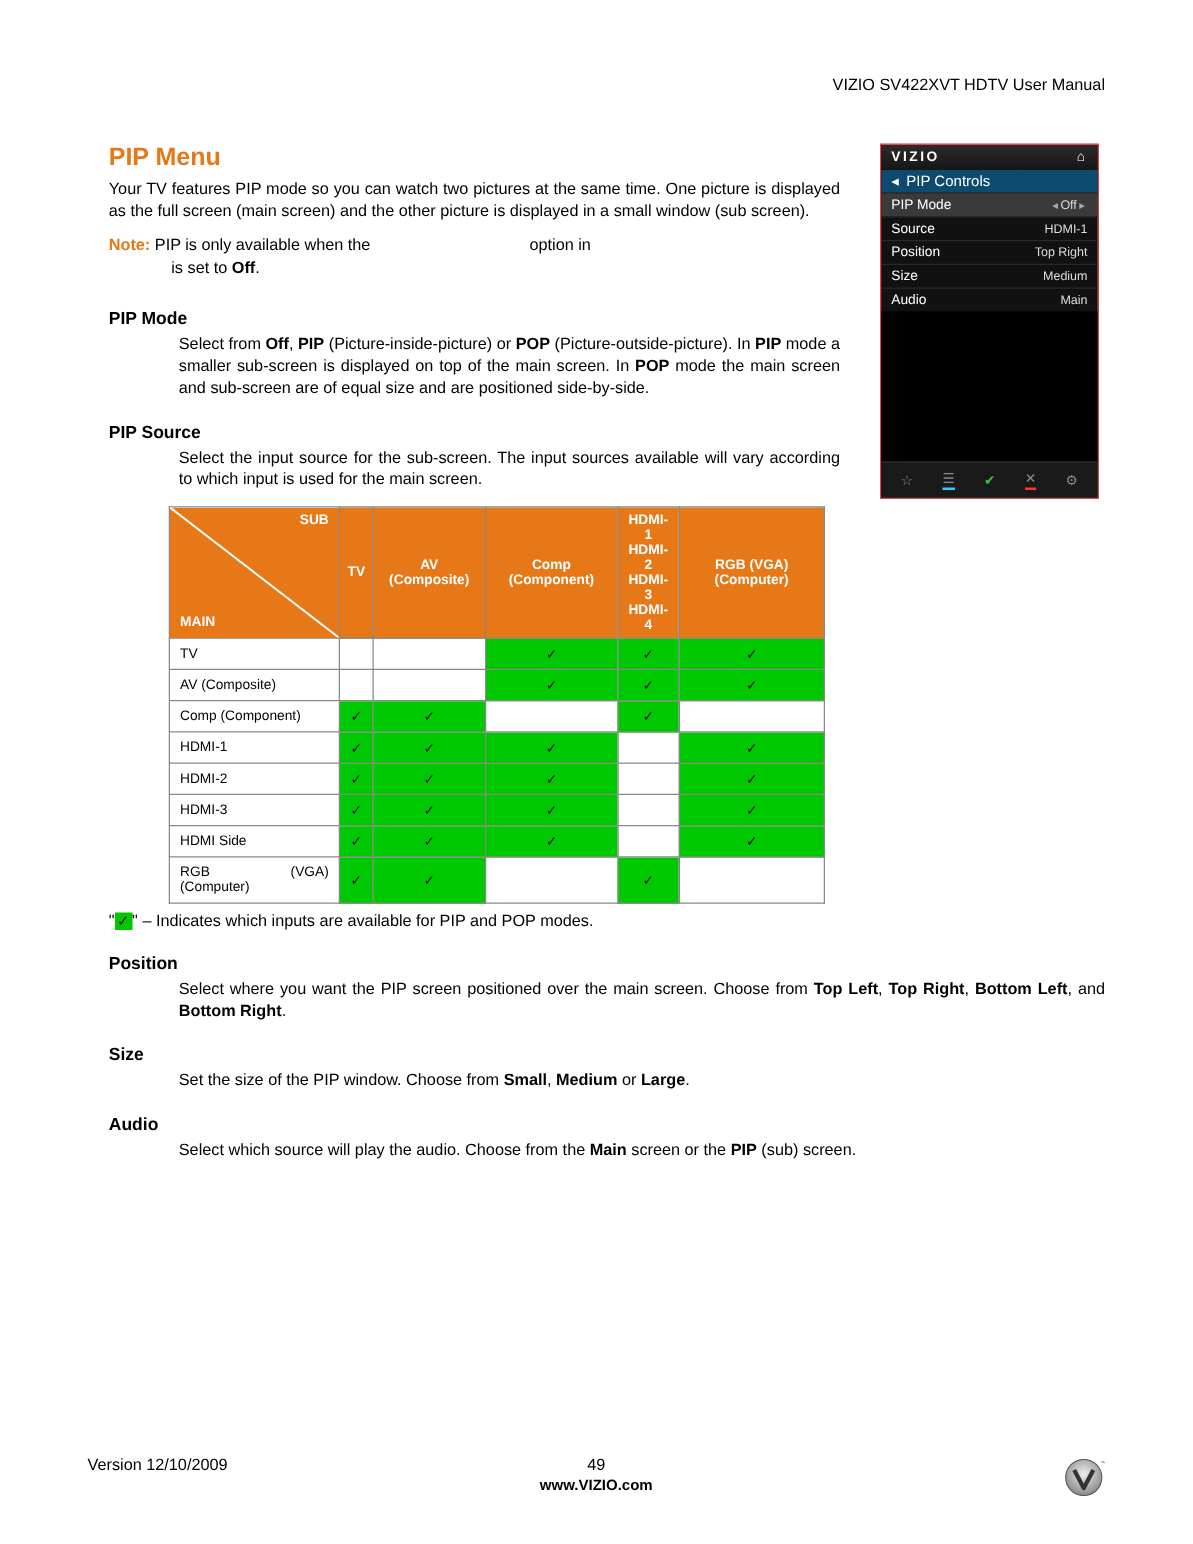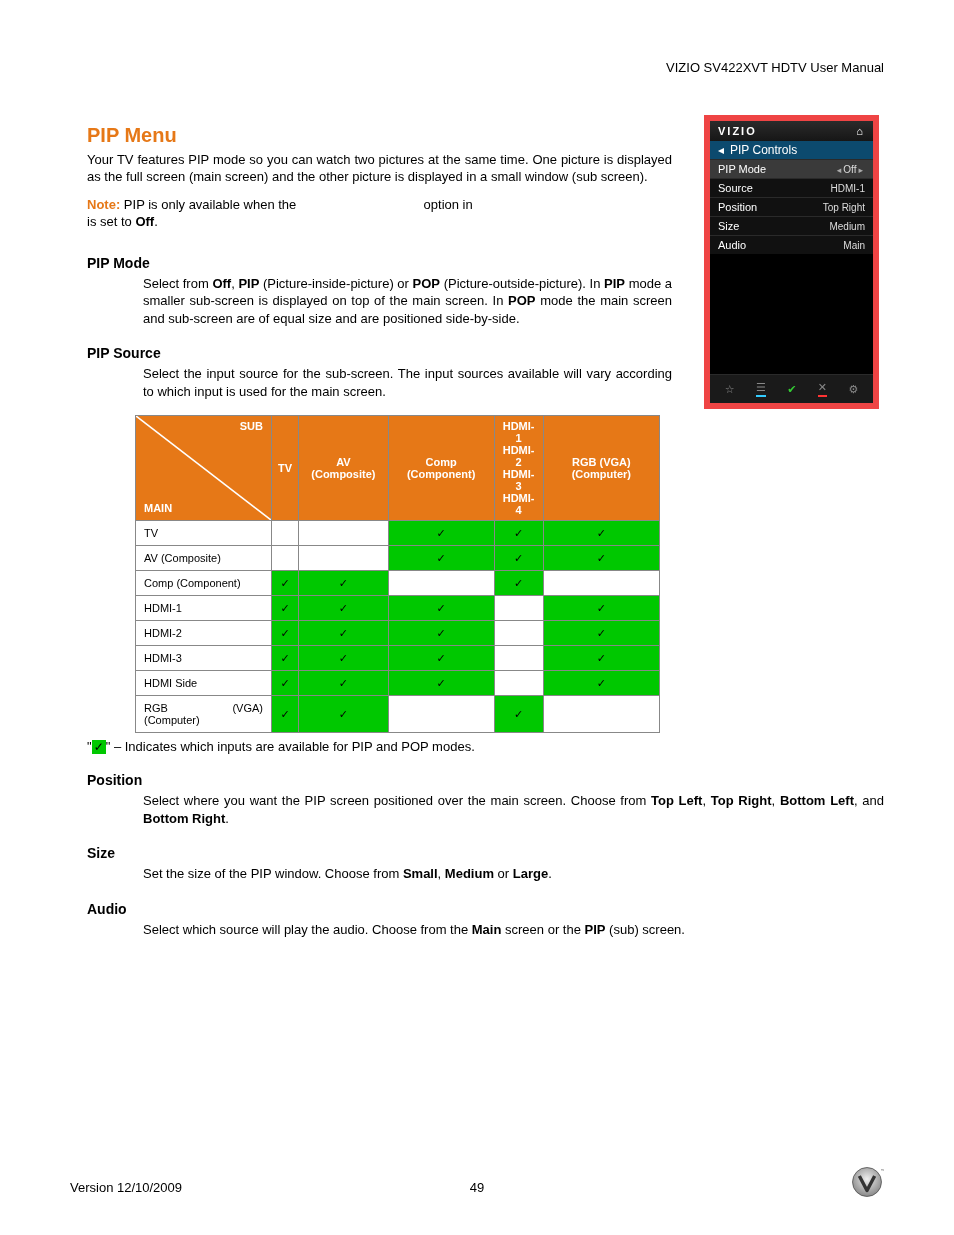--- a/index.html
+++ b/index.html
@@ -17,56 +17,55 @@
     position: relative;
   }
   .header-right {
     text-align: right;
     font-size: 13px;
     margin-bottom: 40px;
   }
   .content-row {
     display: flex;
     gap: 32px;
-    align-items: center;
   }
   .main-col { flex: 1; }
   .screenshot-col { width: 180px; flex-shrink: 0; }
   h1.section-title {
     color: #e67817;
     font-size: 20px;
     font-weight: bold;
     margin: 0 0 4px 0;
   }
   .intro-text {
     text-align: justify;
     line-height: 1.35;
     margin: 0 0 10px 0;
   }
   .note-line {
     margin: 10px 0 24px 0;
     line-height: 1.35;
   }
   .note-label { color: #e67817; font-weight: bold; }
-  .note-line .indent { display:block;}
+  .note-line .indent { margin-left: 50px; display:block;}
   h3.subhead {
     font-size: 14px;
     font-weight: bold;
     margin: 18px 0 4px 0;
   }
   .sub-body {
     margin-left: 56px;
     text-align: justify;
     line-height: 1.35;
   }
   
   .tv-shot {
     width: 175px;
     background: #111;
-    border: 6px solid #ef4444;
+    border: 1px solid #ef4444;
     color: #fff;
     font-size: 11px;
   }
   .tv-shot .brand-row {
     display:flex; justify-content:space-between; align-items:center;
     padding: 4px 8px;
     font-family: Arial, sans-serif;
     font-weight: bold;
     letter-spacing: 2px;
     background: linear-gradient(#2b2b2b,#161616);
@@ -335,20 +334,21 @@
 
   <h3 class="subhead">Audio</h3>
   <div class="sub-body" id="body-audio"><span>Select which source will play the audio. Choose from the </span><b>Main</b><span> screen or the </span><b>PIP</b><span> (sub) screen.</span></div>
 
   <div class="footer">
     <div class="line1">
       <span>Version 12/10/2009</span>
       <span class="center">49</span>
       <span style="visibility:hidden;">.</span>
     </div>
+    <div class="url">www.VIZIO.com</div>
     <svg class="logo" viewBox="0 0 40 40">
       <defs>
         <radialGradient id="g" cx="50%" cy="40%" r="60%">
           <stop offset="0%" stop-color="#eee"></stop>
             <stop offset="100%" stop-color="#888"></stop>
         </radialGradient>
       </defs>
       <circle cx="20" cy="20" r="17" fill="url(#g)" stroke="#555"></circle>
       <path d="M11 13 L20 30 L29 13" fill="none" stroke="#333" stroke-width="4" stroke-linejoin="round"></path>
       <text x="36" y="8" font-size="5" fill="#555">™</text>

